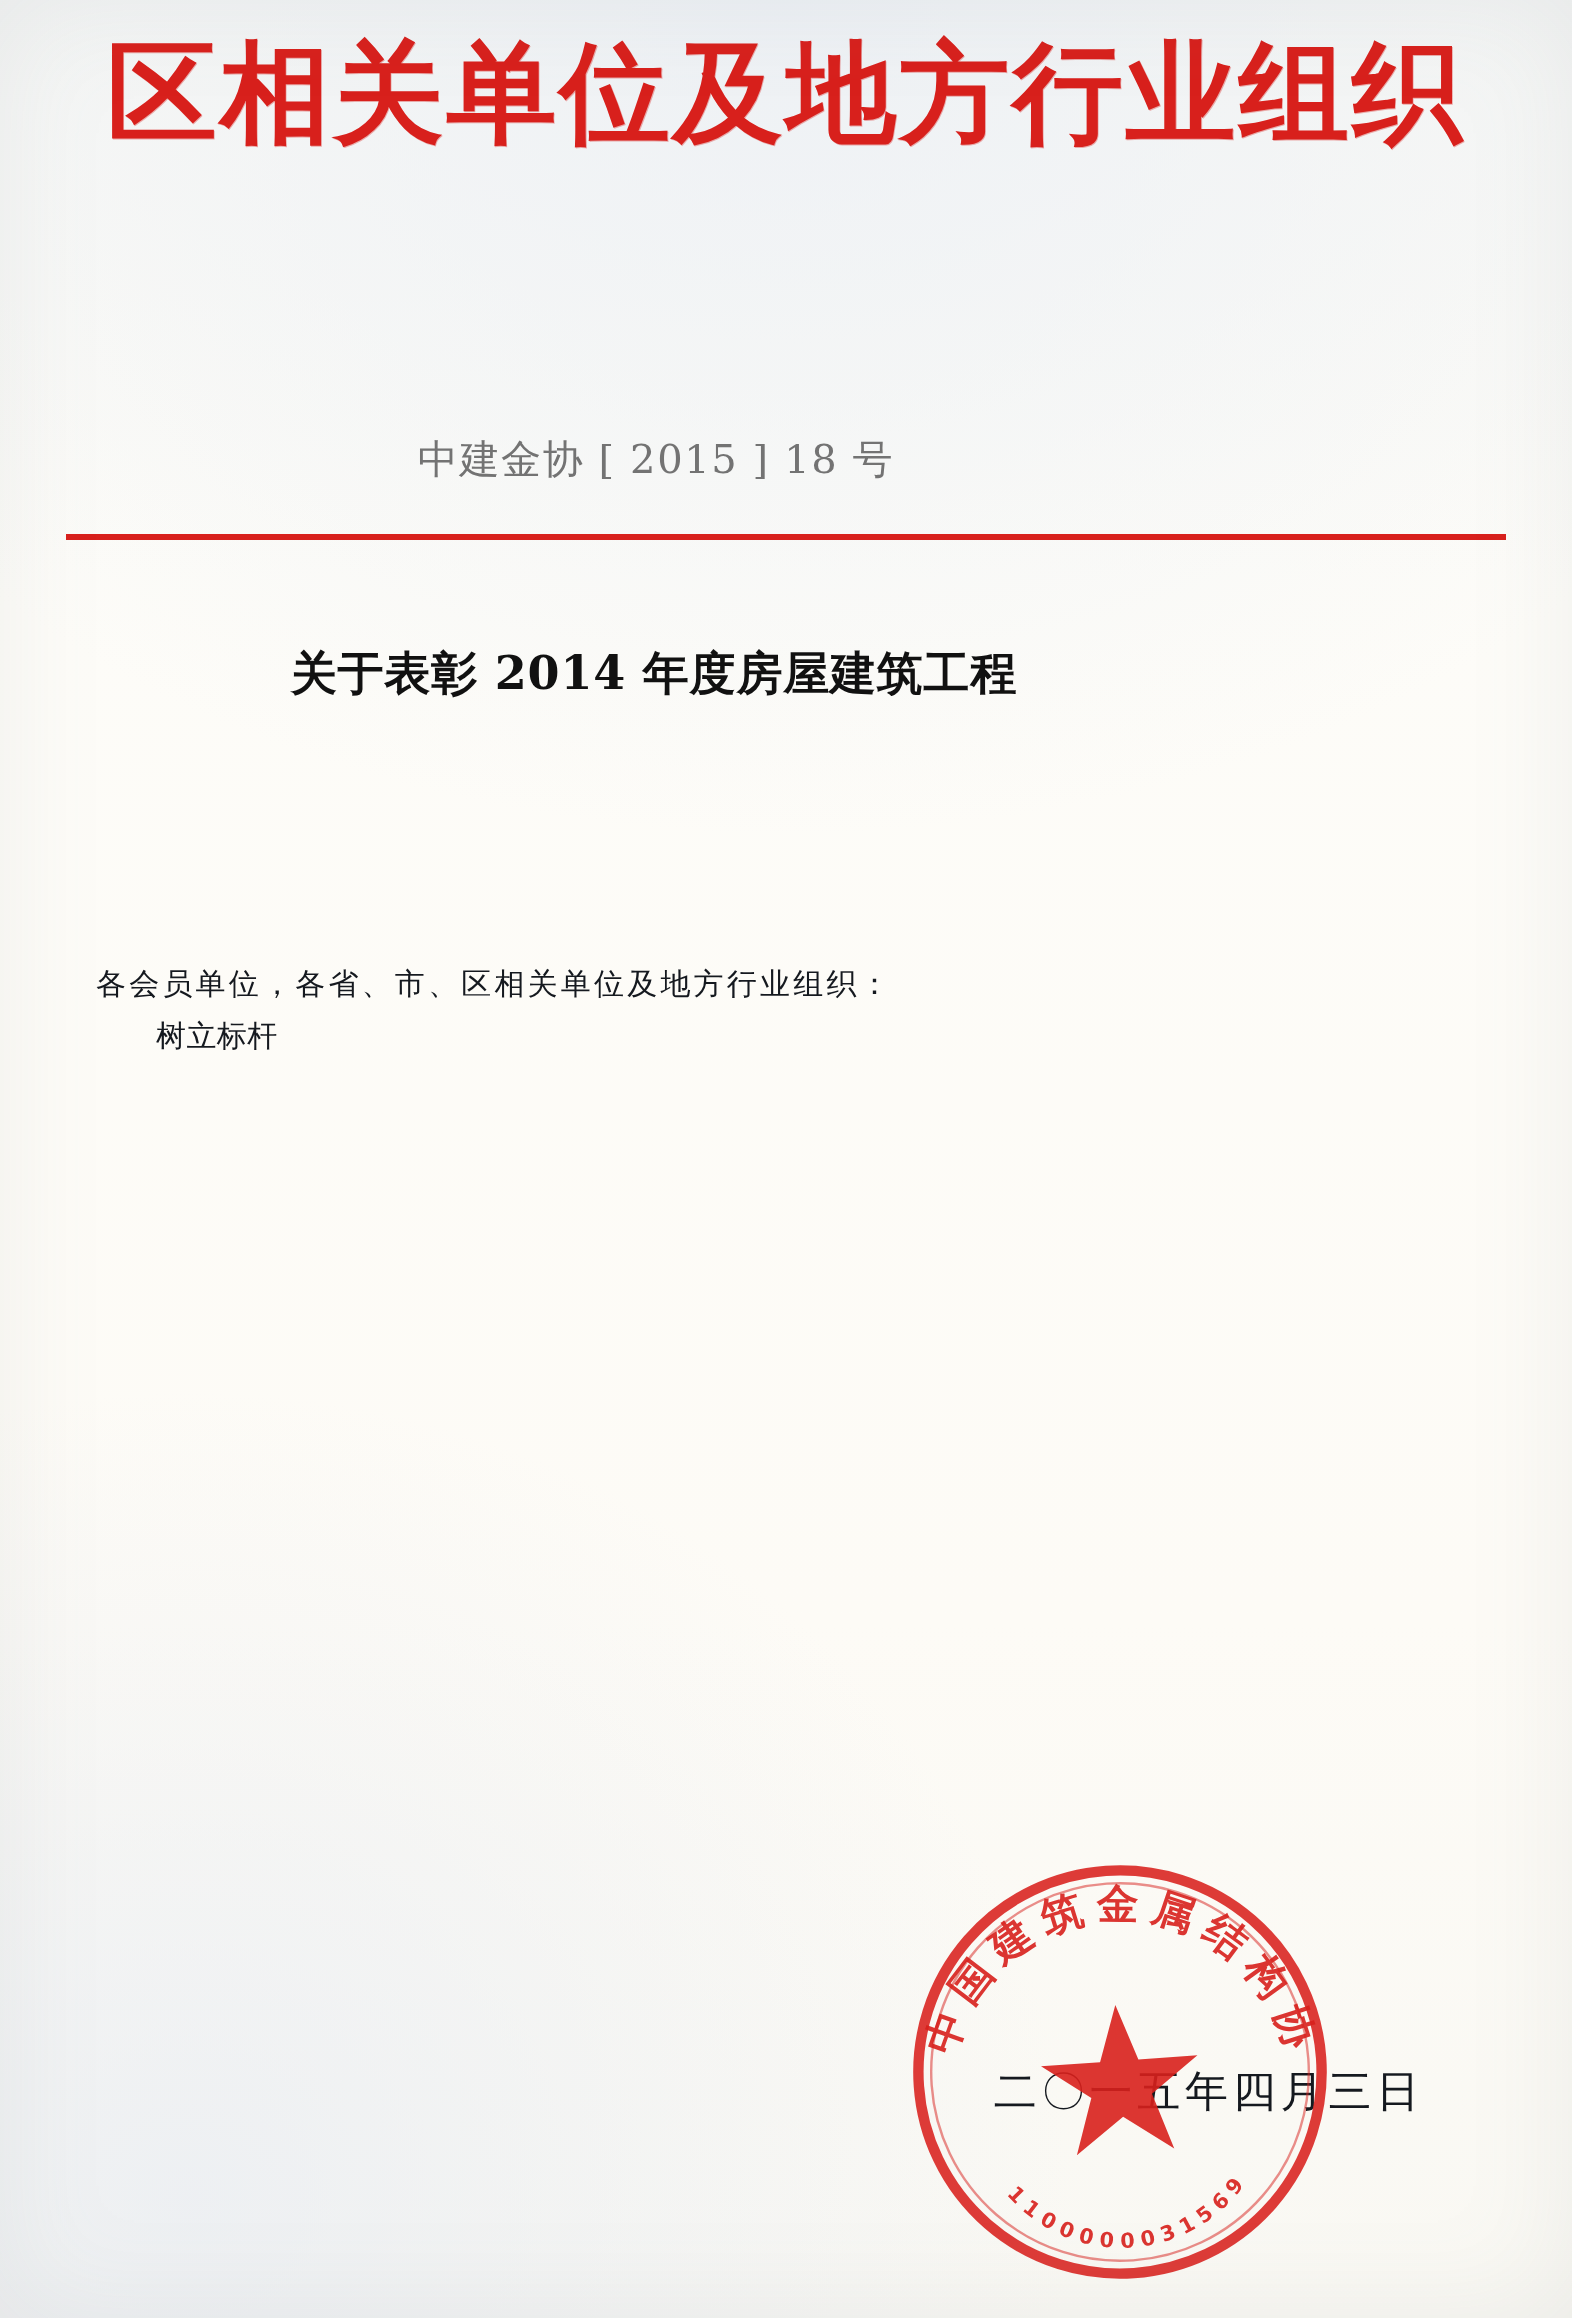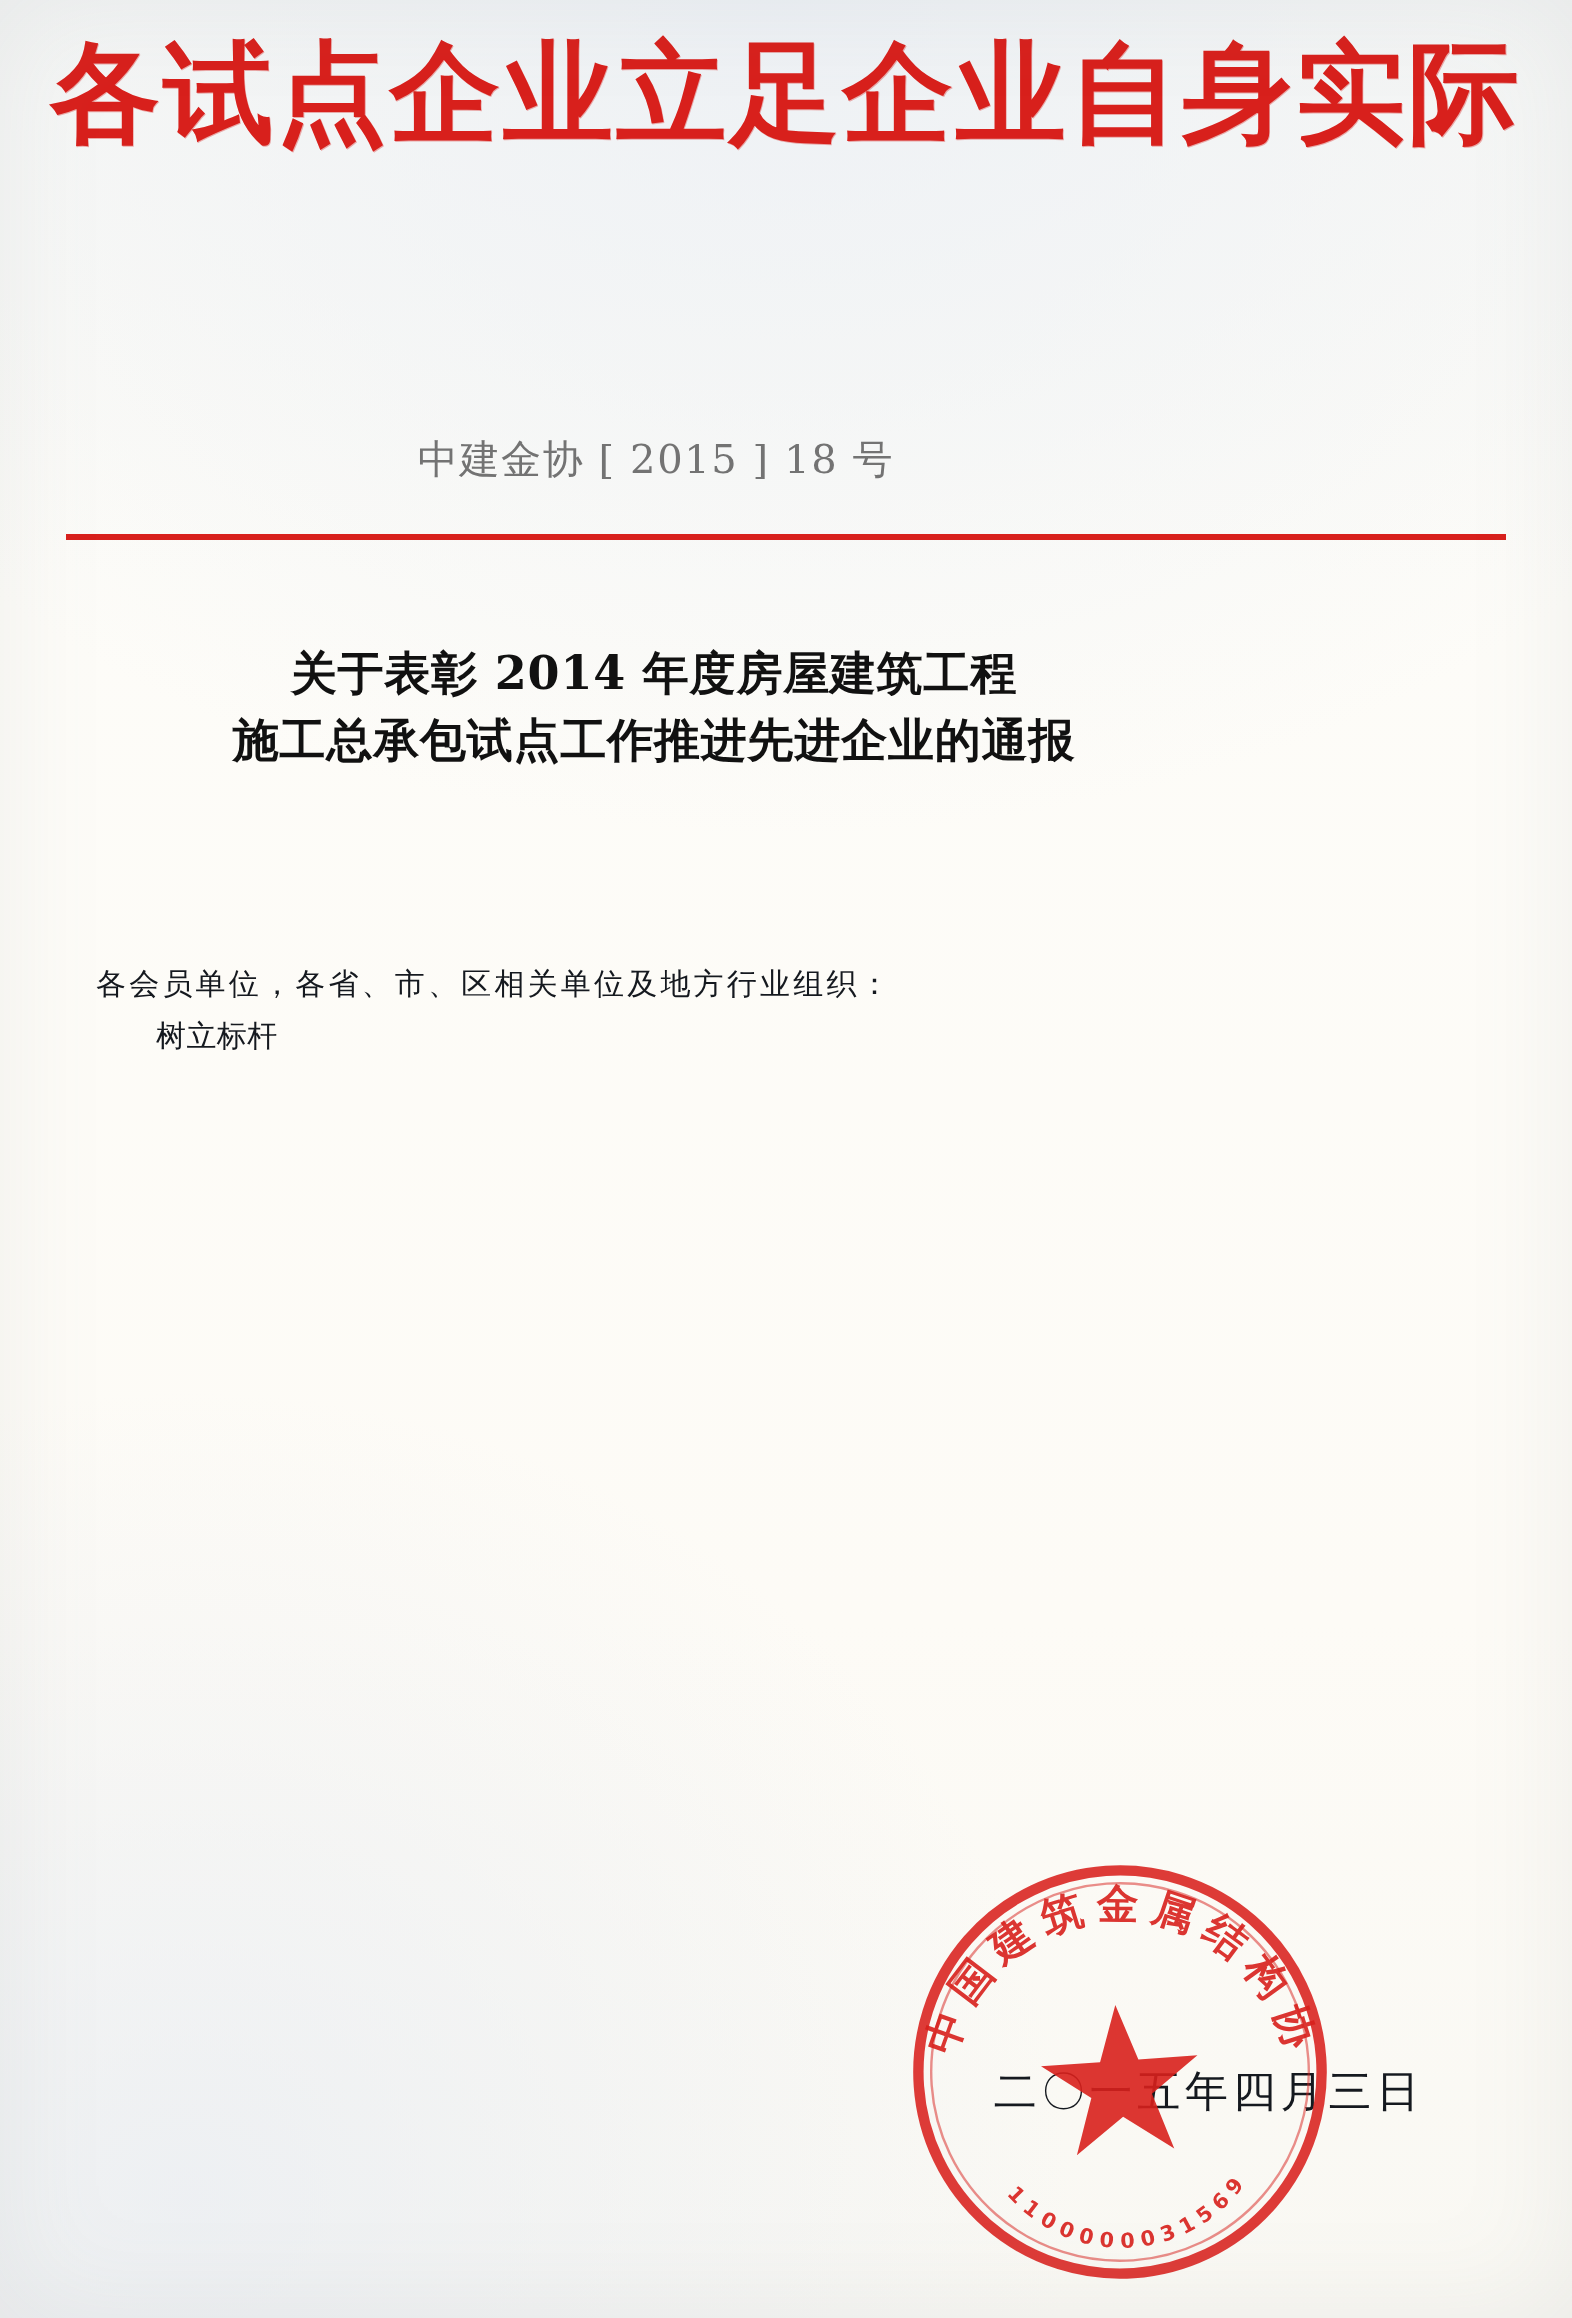--- a/index.html
+++ b/index.html
@@ -136,29 +136,28 @@
     font-family: "DejaVu Sans", sans-serif;
     font-weight: bold;
   }
 </style>
 </head>
 <body>
 
 <div class="page">
   <div class="paper-tint"></div>
 
-  <div class="masthead">各试点企业立足企业自身实际</div>
+  <div class="masthead">区相关单位及地方行业组织</div>
 
   <div class="docnum">中建金协 [ 2015 ] 18 号</div>
 
   <div class="redrule"></div>
 
   <div class="title">
     <span class="line">关于表彰 2014 年度房屋建筑工程</span>
-    <span class="line">施工总承包试点工作推进先进企业的通报</span>
   </div>
 
   <div class="body">
     <p class="salutation">各会员单位，各省、市、区相关单位及地方行业组织：</p>
     <p class="indent">树立标杆</p>
   </div>
 
   <div class="dateline">二〇一五年四月三日</div>
 
   <div class="seal">

